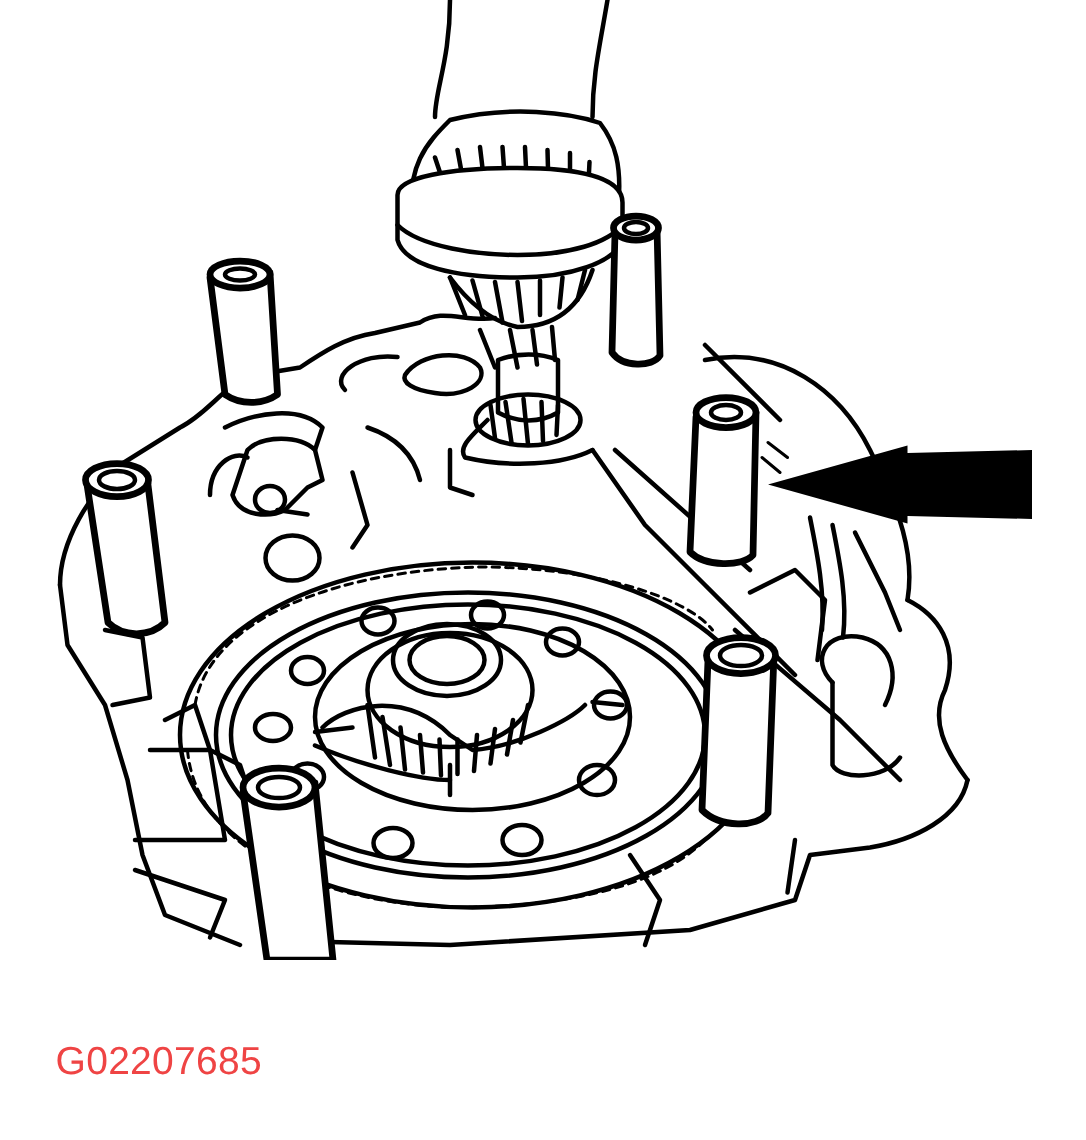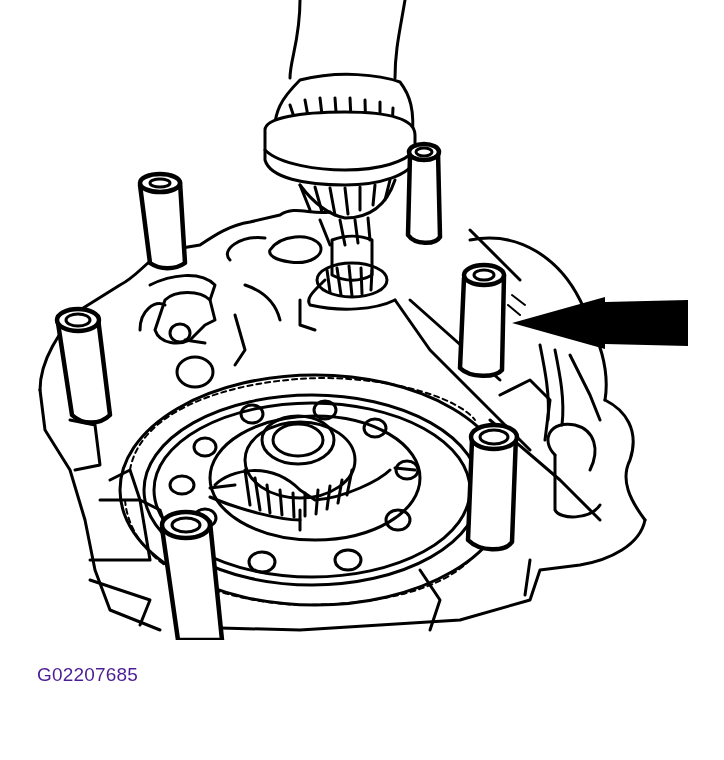--- a/index.html
+++ b/index.html
@@ -5,23 +5,23 @@
     html, body { margin: 0; padding: 0; background: #ffffff; }
     body { width: 724px; height: 760px; position: relative; overflow: hidden; }
     #figure { position: absolute; left: 0; top: 0; width: 724px; height: 640px; }
     #figure svg { display: block; }
     .ln { fill: none; stroke: #000; stroke-width: 3; stroke-linecap: round; stroke-linejoin: round; }
     .ln-thin { fill: none; stroke: #000; stroke-width: 2; stroke-linecap: round; stroke-linejoin: round; }
     .fill-w { fill: #fff; stroke: #000; stroke-width: 3; stroke-linejoin: round; }
     .fill-w-thick { fill: #fff; stroke: #000; stroke-width: 4.5; stroke-linejoin: round; }
     .solid { fill: #000; stroke: none; }
     #fig-id {
-      position: absolute; left: 37px; top: 664px;
+      position: absolute; left: 37px; top: 692px;
       font-family: "Liberation Sans", sans-serif;
-      font-size: 19px; color: #4c1d95; letter-spacing: 0.2px;
+      font-size: 26px; color: #ef4444; letter-spacing: 0.2px;
     }
   </style>
 </head>
 <body>
 
 <div id="figure">
 <svg width="724" height="640" viewBox="0 0 724 640" xmlns="http://www.w3.org/2000/svg">
 
   <g>
     <path class="ln" d="M40,390 C40,360 60,330 80,310 L120,285 C140,275 150,255 170,250 L200,245 C215,235 230,225 250,222 L280,215 C295,205 310,215 330,212"></path>

